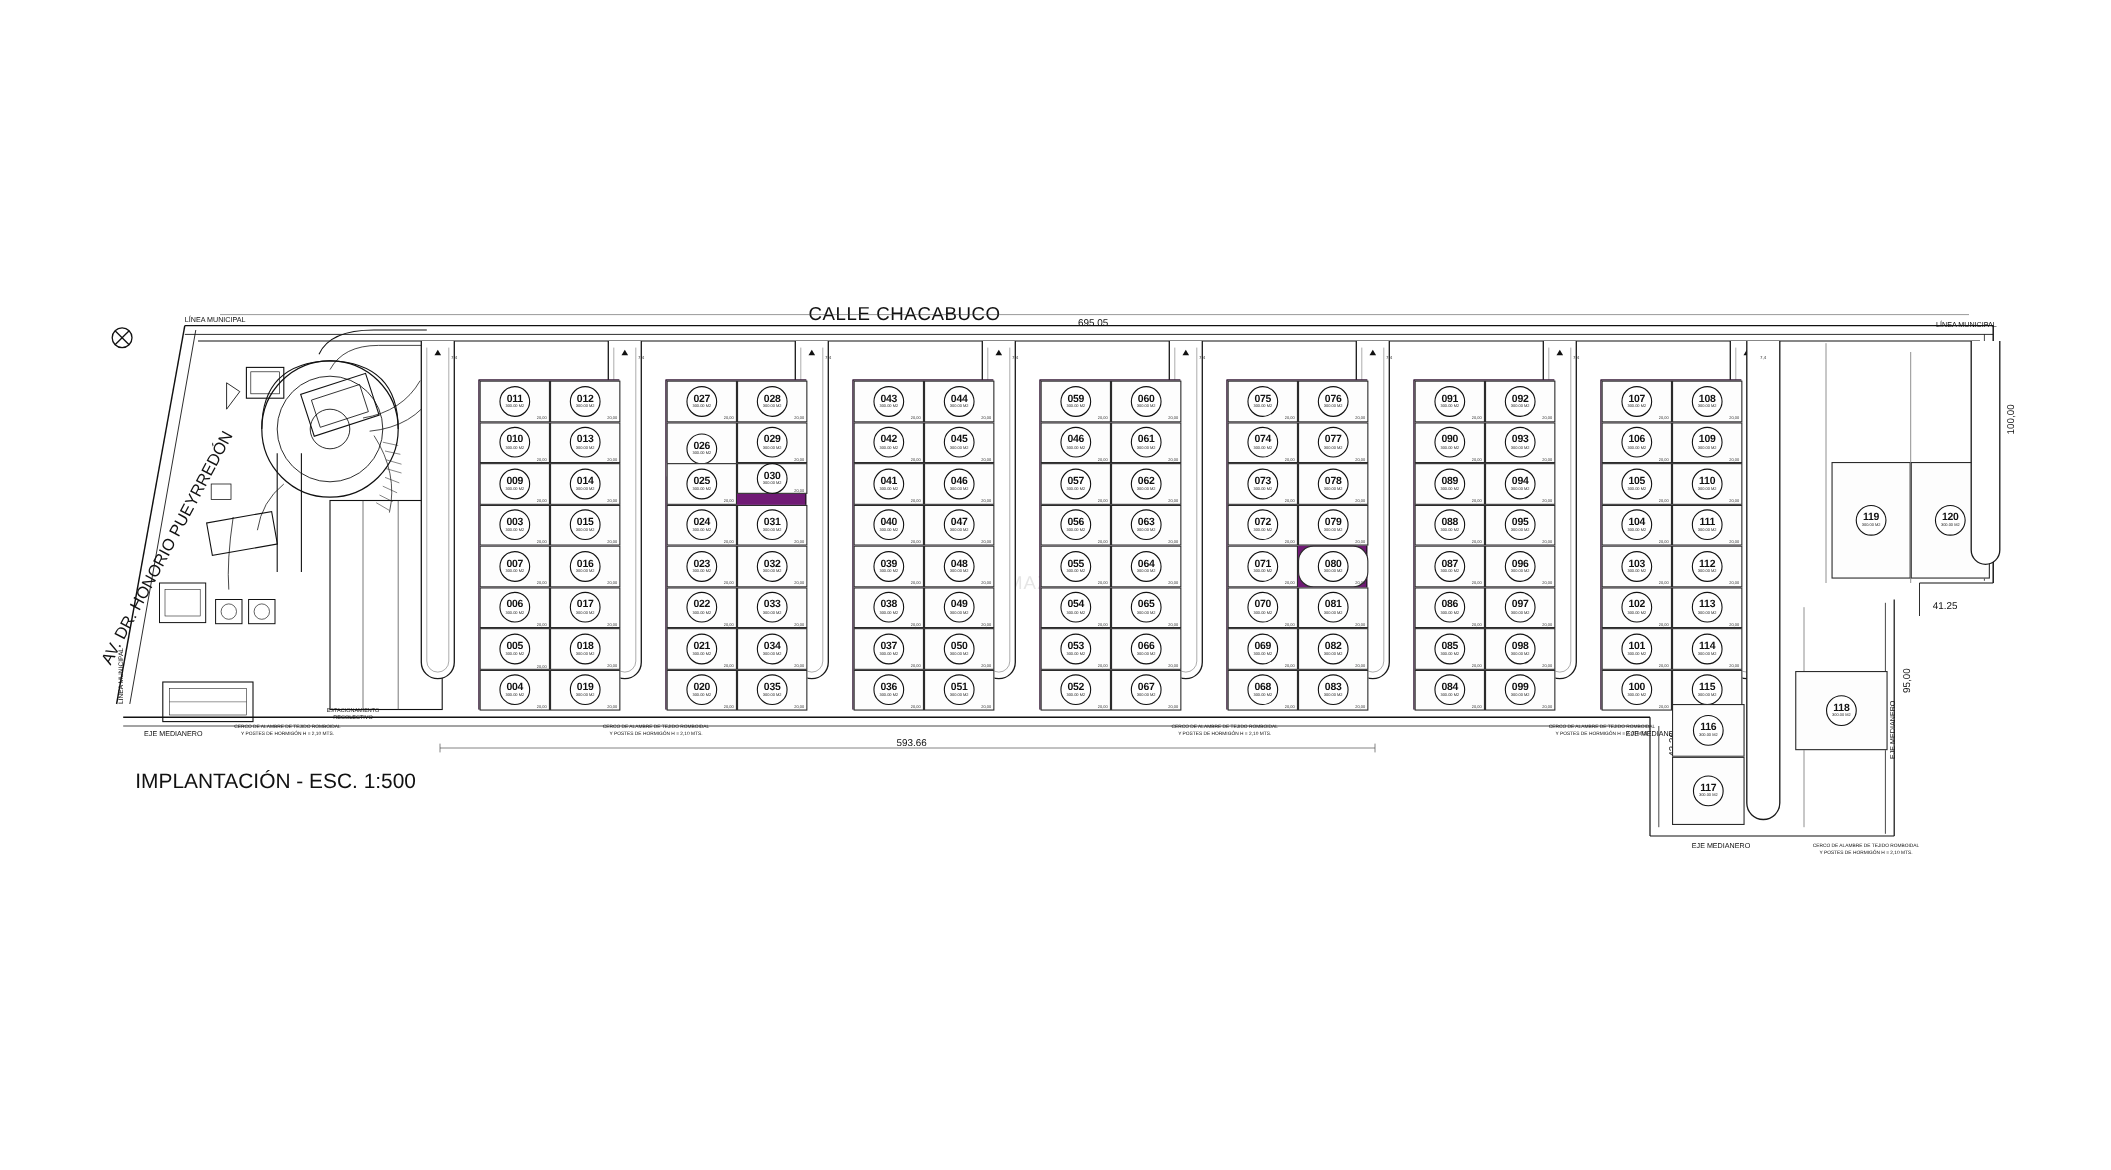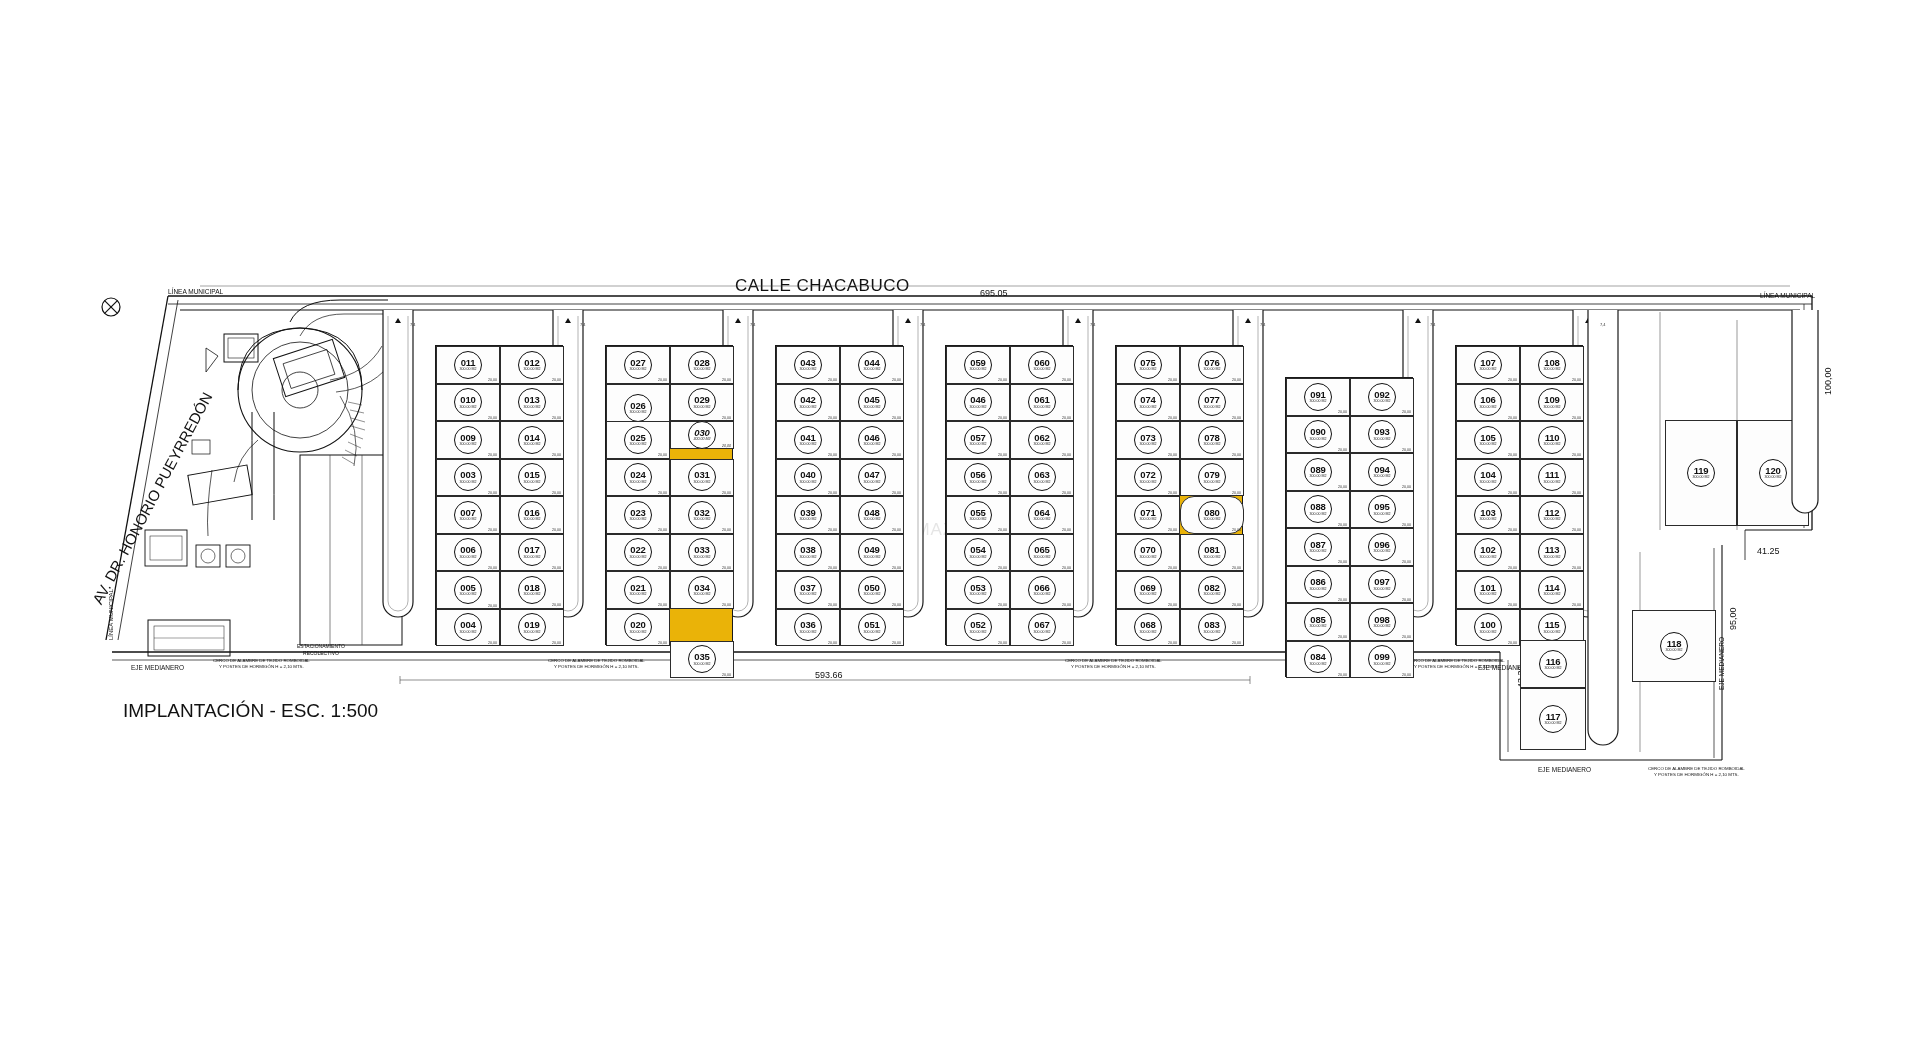--- a/index.html
+++ b/index.html
@@ -128,21 +128,21 @@
   
   #compass {
     left: 100px; top: 296px;
     width: 22px; height: 22px;
   }
 
   
   .block {
     position: absolute;
     border: 1.1px solid #1a1a1a;
-    background: #eab308;
+    background: #701a75;
     box-sizing: border-box;
   }
   .lot {
     position: absolute;
     box-sizing: border-box;
     border: 0.7px solid #2b2b2b;
     background: #fdfdfd;
   }
   .lot-num {
     position: absolute;
@@ -577,21 +577,21 @@
           </div>
           <span class="lot-dim bottom">20,00</span>
         </div>
         <div class="lot" style="left: 64px; top: 37.5px; width: 64px; height: 37.5px;">
           <div class="lot-num">
             <span class="n">029</span>
             <span class="a">300.00 M2</span>
           </div>
           <span class="lot-dim bottom">20,00</span>
         </div>
-        <div class="lot" style="left: 64px; top: 75px; width: 64px; height: 28px; font-style: italic;">
+        <div class="lot" style="left: 64px; top: 75px; width: 64px; height: 28px;">
           <div class="lot-num">
             <span class="n">030</span>
             <span class="a">300.00 M2</span>
           </div>
           <span class="lot-dim bottom">20,00</span>
         </div>
         <div class="lot" style="left: 64px; top: 112.5px; width: 64px; height: 37.5px;">
           <div class="lot-num">
             <span class="n">031</span>
             <span class="a">300.00 M2</span>
@@ -612,21 +612,21 @@
           </div>
           <span class="lot-dim bottom">20,00</span>
         </div>
         <div class="lot" style="left: 64px; top: 225px; width: 64px; height: 37.5px;">
           <div class="lot-num">
             <span class="n">034</span>
             <span class="a">300.00 M2</span>
           </div>
           <span class="lot-dim bottom">20,00</span>
         </div>
-        <div class="lot" style="left: 64px; top: 262.5px; width: 64px; height: 37.5px; margin-top: 32px;">
+        <div class="lot" style="left: 64px; top: 262.5px; width: 64px; height: 37.5px;">
           <div class="lot-num">
             <span class="n">035</span>
             <span class="a">300.00 M2</span>
           </div>
           <span class="lot-dim bottom">20,00</span>
         </div>
       </div>
       <div class="block" style="left: 775px; top: 345px; width: 128px; height: 300px;">
         <div class="lot" style="left: 0px; top: 0px; width: 64px; height: 37.5px;">
           <div class="lot-num">
@@ -962,21 +962,21 @@
           <span class="lot-dim bottom">20,00</span>
         </div>
         <div class="lot" style="left: 64px; top: 262.5px; width: 64px; height: 37.5px;">
           <div class="lot-num">
             <span class="n">083</span>
             <span class="a">300.00 M2</span>
           </div>
           <span class="lot-dim bottom">20,00</span>
         </div>
       </div>
-      <div class="block" style="left: 1285px; top: 345px; width: 128px; height: 300px; margin-top: 32px;">
+      <div class="block" style="left: 1285px; top: 345px; width: 128px; height: 300px;">
         <div class="lot" style="left: 0px; top: 0px; width: 64px; height: 37.5px;">
           <div class="lot-num">
             <span class="n">091</span>
             <span class="a">300.00 M2</span>
           </div>
           <span class="lot-dim bottom">20,00</span>
         </div>
         <div class="lot" style="left: 0px; top: 37.5px; width: 64px; height: 37.5px;">
           <div class="lot-num">
             <span class="n">090</span>

